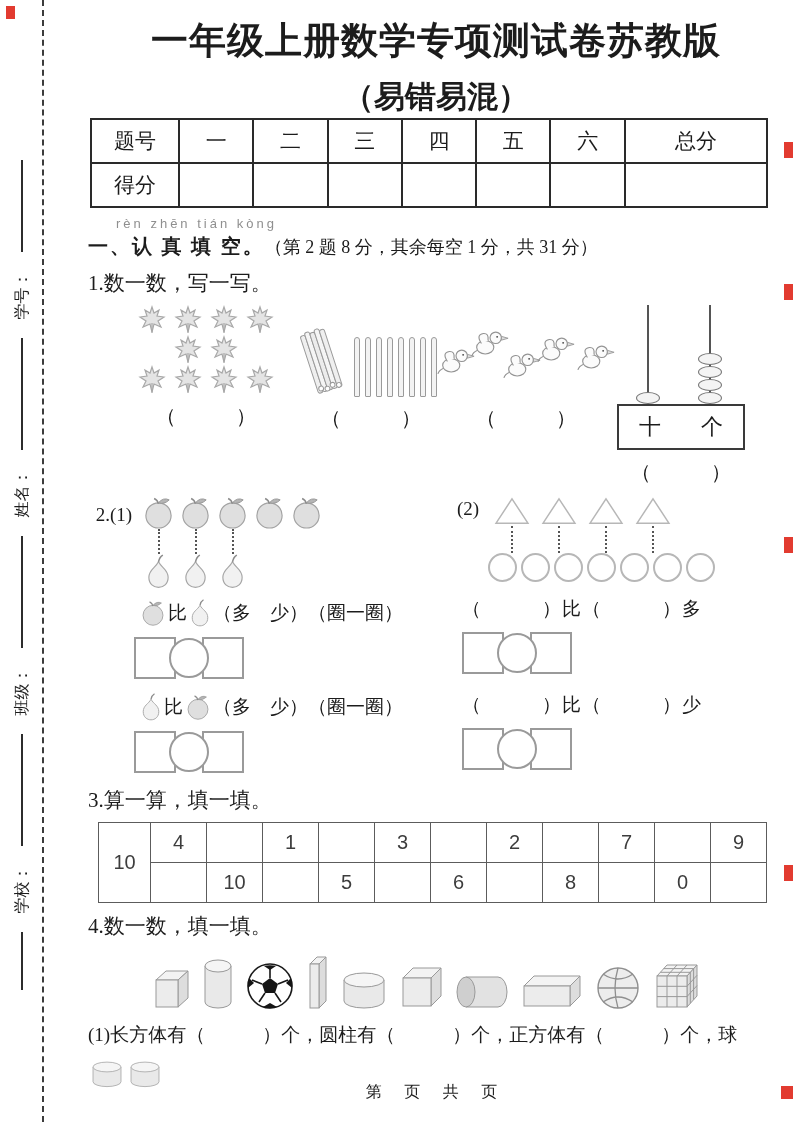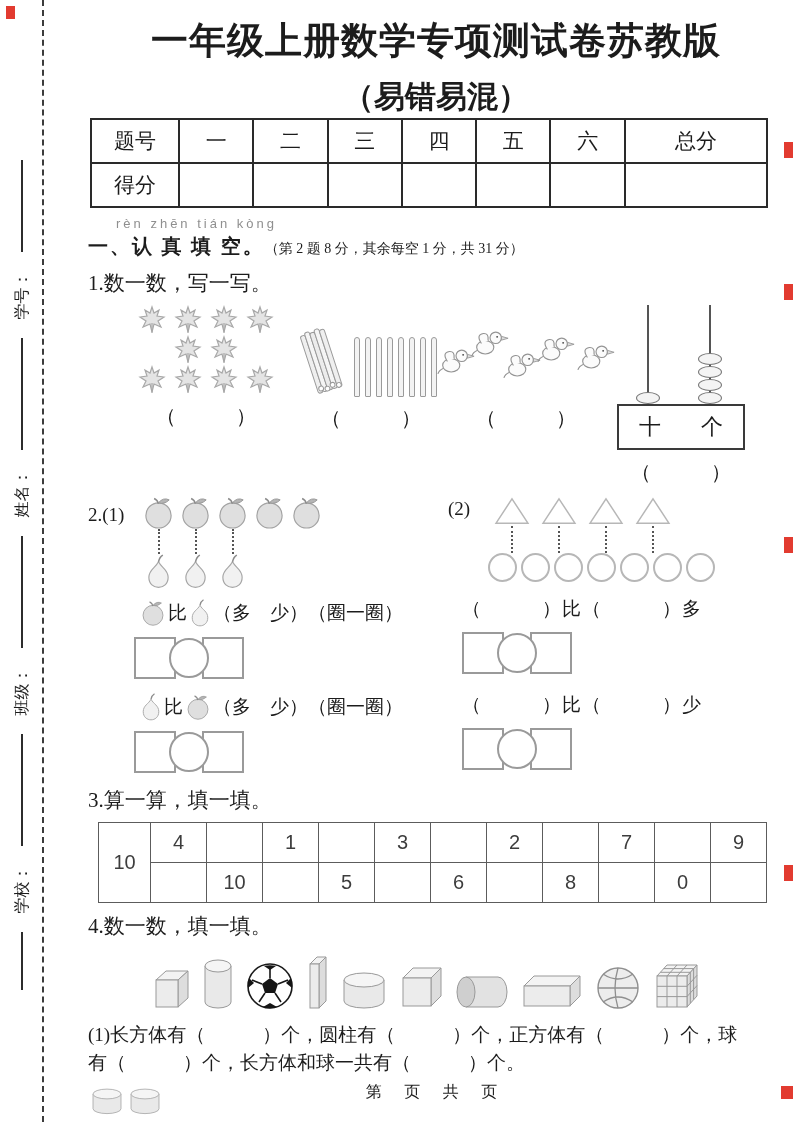--- a/index.html
+++ b/index.html
@@ -23,21 +23,21 @@
   .subtitle { text-align: center; font-size: 31px; font-weight: bold; font-family: "Liberation Sans", sans-serif; margin-top: 10px; }
   .meta { text-align: right; font-size: 16px; font-family: "Liberation Sans", sans-serif; margin: 14px 12px 5px 0; }
 
   table.score { border-collapse: collapse; width: 678px; margin-left: 2px; font-family: "Liberation Sans", sans-serif; padding-left: 36px; }
   table.score td, table.score th { border: 2px solid #2a2a2a; height: 44px; text-align: center; font-size: 21px; font-weight: normal; }
   table.score .c0 { width: 88px; }
 
   .pinyin { margin: 8px 0 0 28px; color: #8f8f8f; font-size: 13px; font-family: "Liberation Sans", sans-serif; letter-spacing: 3px; }
   .sec-head { font-size: 20px; margin-top: 2px; }
   .sec-head .b { font-weight: bold; font-family: "Liberation Sans", sans-serif; letter-spacing: 2px; }
-  .sec-head .n { font-size: 14px; }
+  .sec-head .n { font-size: 18px; }
   .qlabel { font-size: 21px; margin-top: 9px; }
 
   
   .q1row { display: flex; margin-top: 8px; margin-left: 28px; }
   .grp { display: flex; flex-direction: column; align-items: center; }
   .grp .answer { font-size: 20px; margin-top: 8px; }
   .g-leaves { width: 180px; }
   .leafrow { display: flex; justify-content: center; gap: 6px; }
   .g-sticks { width: 150px; padding-top: 12px; }
   .sticksrow { display: flex; align-items: flex-end; gap: 5px; height: 80px; }
@@ -59,21 +59,21 @@
   .bead { width: 24px; height: 12px; background: #f4f4f4; border: 1px solid #777; border-radius: 50%; margin-top: 1px; }
   .abox { position: absolute; top: 99px; left: 0; width: 128px; height: 46px; border: 2px solid #3a3a3a; background:#fff;
           display: flex; align-items: center; }
   .abox span { flex: 1; text-align: center; font-size: 22px; font-family: "Liberation Sans", sans-serif; }
 
   
   .q2wrap { display: flex; margin-top: 10px; }
   .q2col { display: flex; flex-direction: column; }
   .q2left { width: 360px; }
   .q2right { width: 330px; }
-  .objrow { display: flex; align-items: flex-start; }
+  .objrow { display: flex; align-items: flex-start; text-align: center; }
   .q2lab { font-size: 19px; width: 52px; flex: none; padding-top: 8px; }
   .q2lab2 { font-size: 19px; width: 40px; flex: none; padding-top: 2px; }
   .slot { width: 37px; display: flex; justify-content: center; }
   .slot-t { width: 47px; display: flex; justify-content: center; }
   .dotrow { display: flex; margin-left: 52px; height: 25px; }
   .dotrow.tri { margin-left: 40px; height: 27px; }
   .dotline { border-left: 2px dotted #555; height: 100%; }
   .dotslot { width: 37px; display: flex; justify-content: center; }
   .dotslot-t { width: 47px; display: flex; justify-content: center; }
   .pearrow { display: flex; margin-left: 52px; }
@@ -541,21 +541,20 @@
         <polygon points="4,16 14,5 44,5 34,16" fill="#f3f3f3" stroke="#999"></polygon>
         <polygon points="34,16 44,5 44,36 34,47" fill="#dddddd" stroke="#999"></polygon>
         <rect x="4" y="16" width="30" height="31" fill="#ececec" stroke="#999"></rect>
         <path d="M14 16 L14 47 M24 16 L24 47 M4 26.3 L34 26.3 M4 36.6 L34 36.6" stroke="#999" fill="none"></path>
         <path d="M7.3 12.3 L37.3 12.3 M10.6 8.6 L40.6 8.6 M24 5 L14 16 M34 5 L24 16" stroke="#999" fill="none"></path>
         <path d="M37.3 12.3 L37.3 43.3 M40.6 8.6 L40.6 39.6 M34 26.3 L44 15.3 M34 36.6 L44 25.6" stroke="#999" fill="none"></path>
       </svg>
     </div>
     <div class="qtext">
       <span>(1)长方体有（　　　）个，圆柱有（　　　）个，正方体有（　　　）个，球</span><br>
-      <span>有（　　　）个，长方体和球一共有（　　　）个。</span>
     </div>
     <div class="qtext">
       <svg class="inlcyl" width="34" height="28" viewBox="0 0 44 40">
           <path d="M2 10 L2 31 A20 7 0 0 0 42 31 L42 10" fill="#e9e9e9" stroke="#999"></path>
           <ellipse cx="22" cy="10" rx="20" ry="7" fill="#f5f5f5" stroke="#999"></ellipse>
         </svg><svg class="inlcyl" width="34" height="28" viewBox="0 0 44 40">
           <path d="M2 10 L2 31 A20 7 0 0 0 42 31 L42 10" fill="#e9e9e9" stroke="#999"></path>
           <ellipse cx="22" cy="10" rx="20" ry="7" fill="#f5f5f5" stroke="#999"></ellipse>
         </svg>
     </div>

